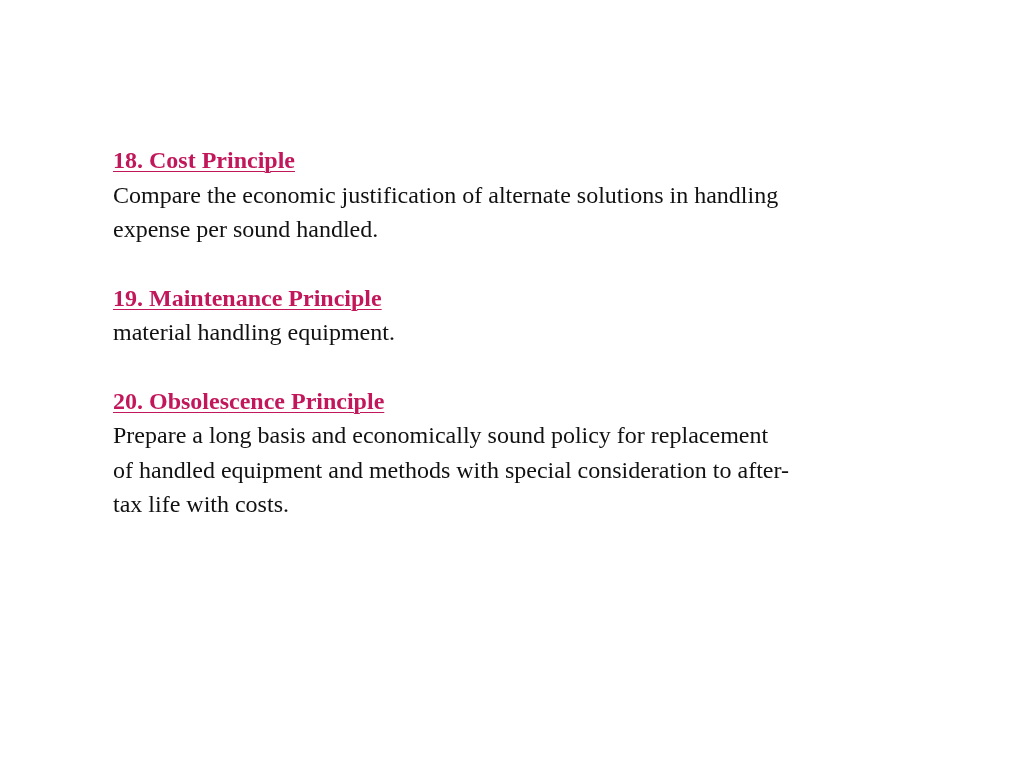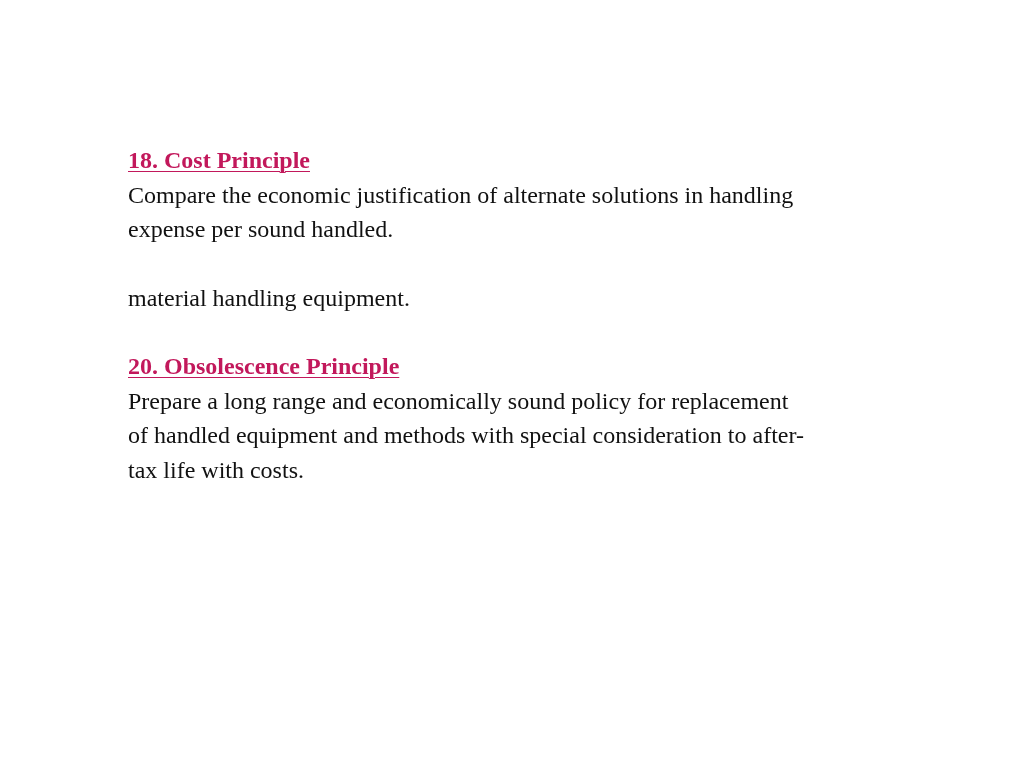--- a/index.html
+++ b/index.html
@@ -5,39 +5,40 @@
     html, body { margin: 0; padding: 0; }
     body {
       width: 1024px; height: 768px; background: #ffffff; overflow: hidden;
       position: relative;
       font-family: "Liberation Serif", "DejaVu Serif", serif;
     }
     .content {
       position: absolute; left: 113px; top: 143px; width: 840px;
       font-size: 24px; line-height: 34.5px; color: #111111;
     }
-    .section { margin-bottom: 34px; margin-left: 15px; }
+    .section { margin-bottom: 34px; }
     .heading {
       color: #c2185b; font-weight: bold; text-decoration: underline;
       text-underline-offset: 3px; text-decoration-thickness: 1px;
       display: block;
     }
     .body-line { display: block; white-space: nowrap; }
   </style>
 </head>
 <body>
 
 <div class="content">
   <div class="section">
     <span class="heading">18. Cost Principle</span>
     <span class="body-line">Compare the economic justification of  alternate solutions in handling</span>
     <span class="body-line">expense per sound handled.</span>
   </div>
   <div class="section">
+    <span class="heading">19. Maintenance Principle</span>
     <span class="body-line">material handling equipment.</span>
   </div>
   <div class="section">
     <span class="heading">20. Obsolescence Principle</span>
-    <span class="body-line">Prepare a long range and economically sound policy for replacement</span>
+    <span class="body-line">Prepare a long basis and economically sound policy for replacement</span>
     <span class="body-line">of  handled equipment and methods with special consideration to after-</span>
     <span class="body-line">tax life with costs.</span>
   </div>
 </div>
 
 </body></html>

